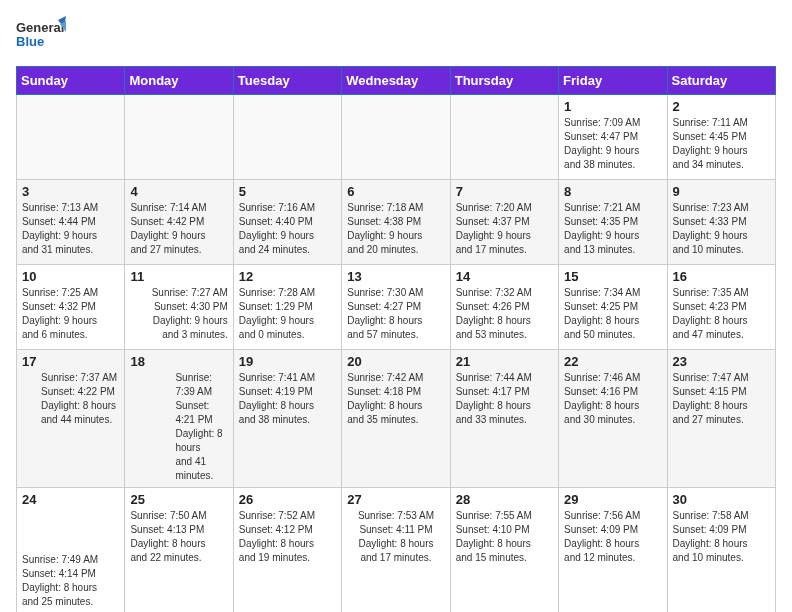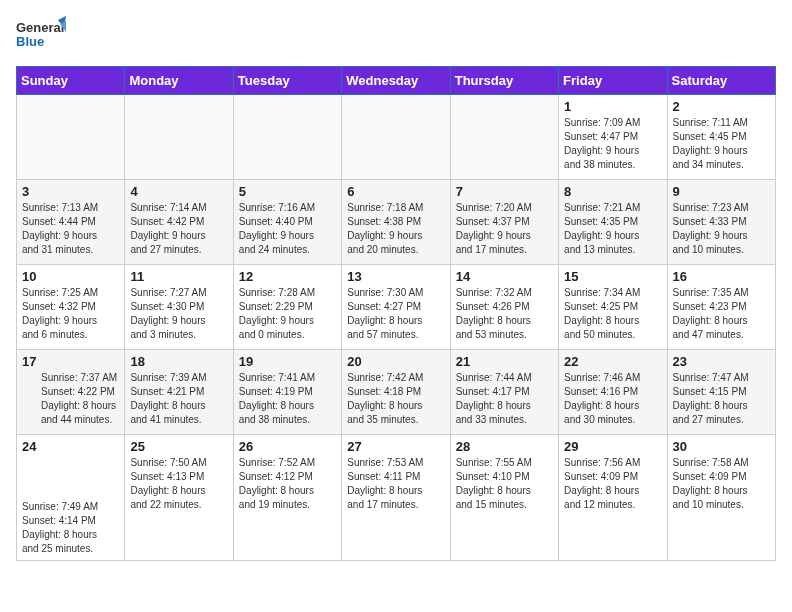--- a/index.html
+++ b/index.html
@@ -183,29 +183,29 @@
       <tr>
         <td>
           <div class="day-number">10</div>
           <div class="day-info" style="white-space: pre-line;">Sunrise: 7:25 AM
 Sunset: 4:32 PM
 Daylight: 9 hours
 and 6 minutes.</div>
         </td>
         <td>
           <div class="day-number">11</div>
-          <div class="day-info" style="white-space: pre-line;">Sunrise: 7:27 AM
+          <div class="day-info" style="white-space: pre-line; text-align: right;">Sunrise: 7:27 AM
 Sunset: 4:30 PM
 Daylight: 9 hours
 and 3 minutes.</div>
         </td>
         <td>
           <div class="day-number">12</div>
           <div class="day-info" style="white-space: pre-line;">Sunrise: 7:28 AM
-Sunset: 2:29 PM
+Sunset: 1:29 PM
 Daylight: 9 hours
 and 0 minutes.</div>
         </td>
         <td>
           <div class="day-number">13</div>
           <div class="day-info" style="white-space: pre-line;">Sunrise: 7:30 AM
 Sunset: 4:27 PM
 Daylight: 8 hours
 and 57 minutes.</div>
         </td>
@@ -234,21 +234,21 @@
       <tr>
         <td>
           <div class="day-number">17</div>
           <div class="day-info" style="white-space: pre-line; margin-left: 19px;">Sunrise: 7:37 AM
 Sunset: 4:22 PM
 Daylight: 8 hours
 and 44 minutes.</div>
         </td>
         <td>
           <div class="day-number">18</div>
-          <div class="day-info" style="white-space: pre-line;">Sunrise: 7:39 AM
+          <div class="day-info" style="white-space: pre-line; margin-left: 45px;">Sunrise: 7:39 AM
 Sunset: 4:21 PM
 Daylight: 8 hours
 and 41 minutes.</div>
         </td>
         <td>
           <div class="day-number">19</div>
           <div class="day-info" style="white-space: pre-line;">Sunrise: 7:41 AM
 Sunset: 4:19 PM
 Daylight: 8 hours
 and 38 minutes.</div>
@@ -299,21 +299,21 @@
         </td>
         <td>
           <div class="day-number">26</div>
           <div class="day-info" style="white-space: pre-line;">Sunrise: 7:52 AM
 Sunset: 4:12 PM
 Daylight: 8 hours
 and 19 minutes.</div>
         </td>
         <td>
           <div class="day-number">27</div>
-          <div class="day-info" style="white-space: pre-line;">Sunrise: 7:53 AM
+          <div class="day-info" style="white-space: pre-line; text-align: center;">Sunrise: 7:53 AM
 Sunset: 4:11 PM
 Daylight: 8 hours
 and 17 minutes.</div>
         </td>
         <td>
           <div class="day-number">28</div>
           <div class="day-info" style="white-space: pre-line;">Sunrise: 7:55 AM
 Sunset: 4:10 PM
 Daylight: 8 hours
 and 15 minutes.</div>

